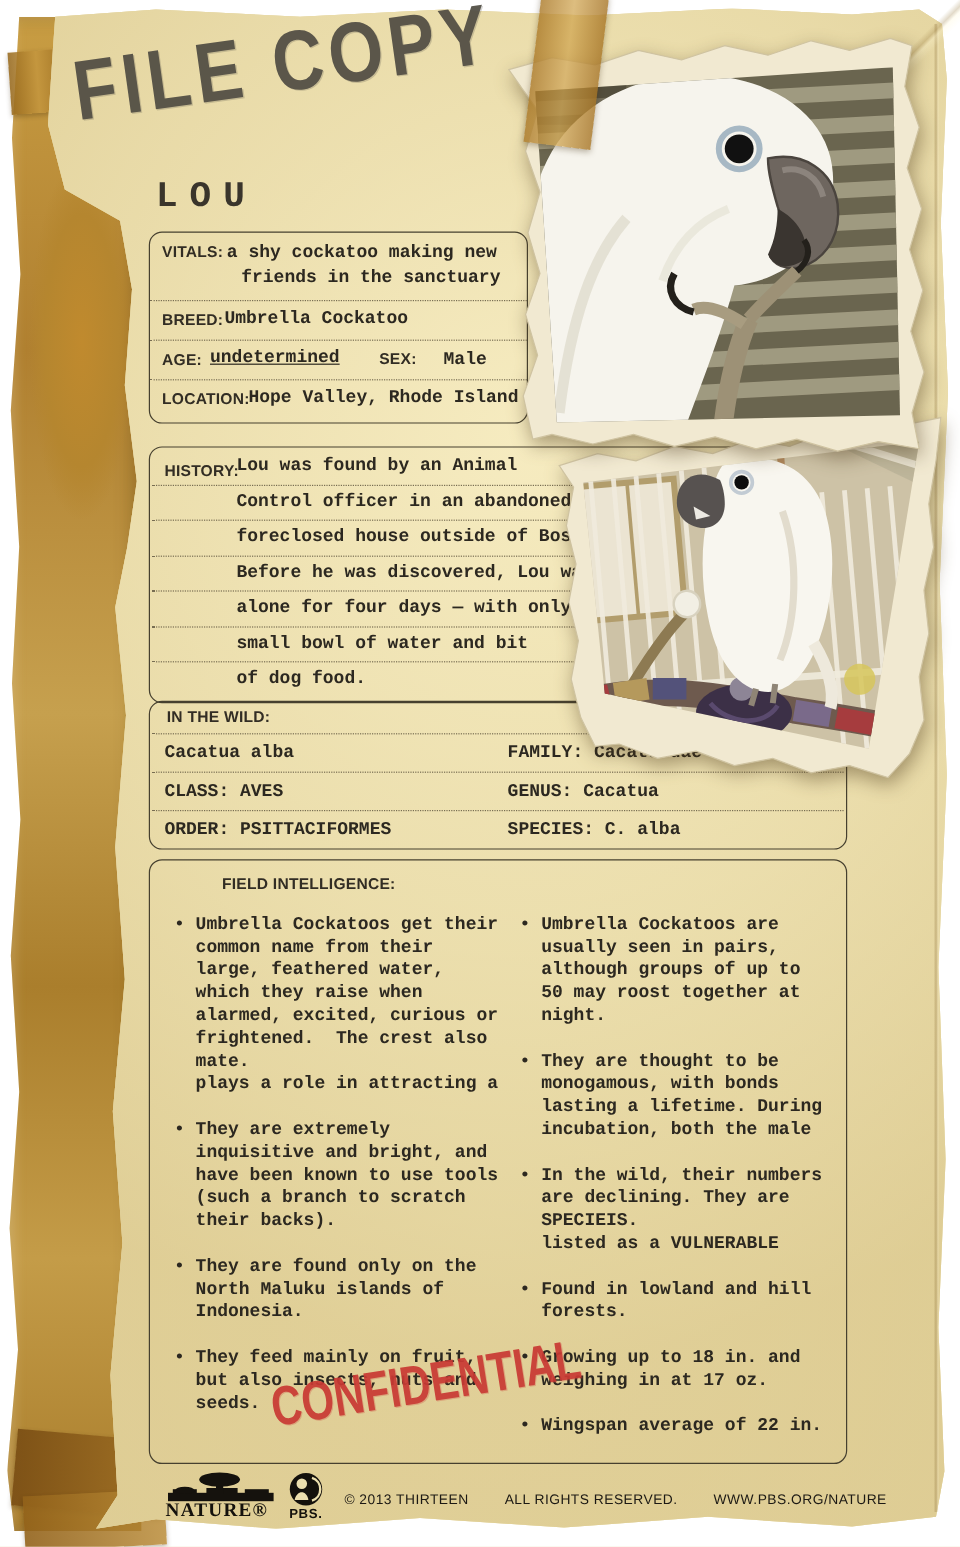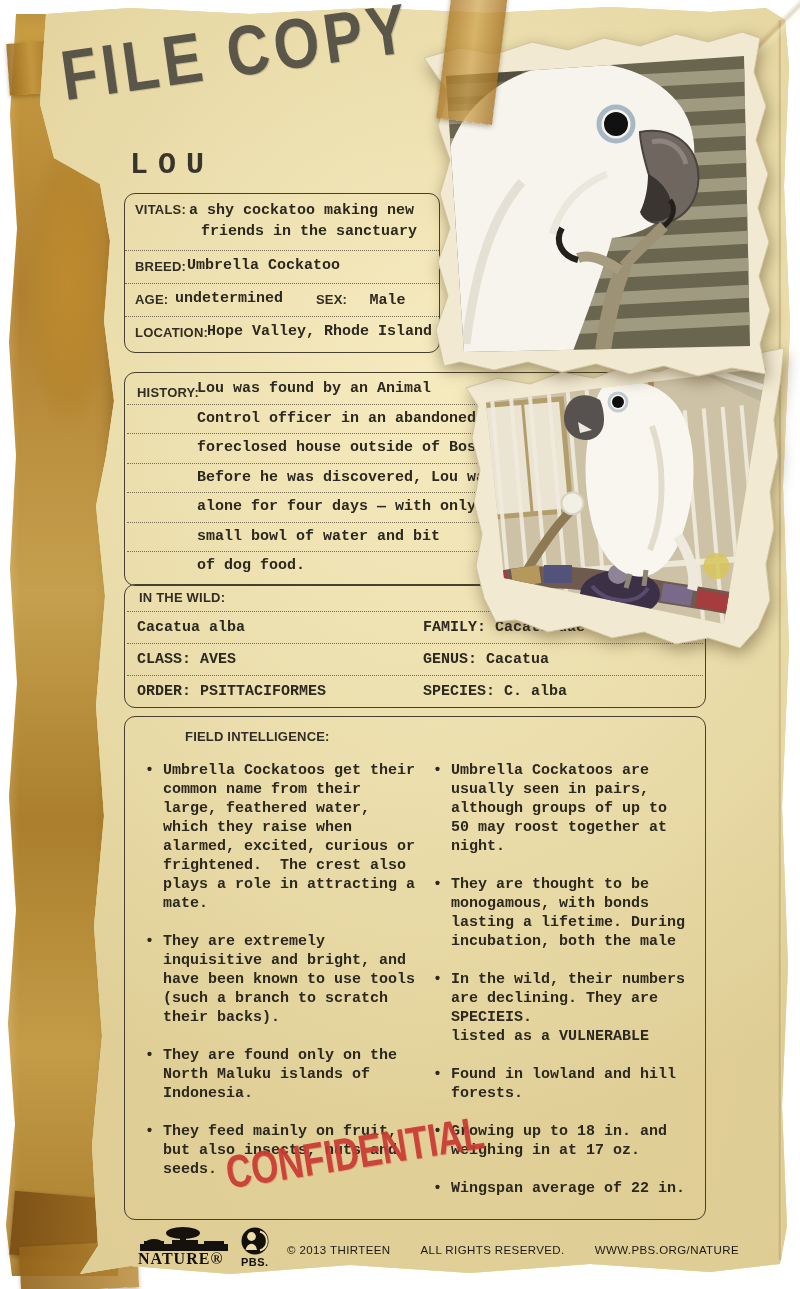--- a/index.html
+++ b/index.html
@@ -61,21 +61,21 @@
   .dot{border-bottom:1px dotted #776d52;}
 
   #vitals-box{left:124px;top:193px;width:314px;height:158px;}
   #vitals-box .row{position:relative;padding:6px 8px 4px 10px;}
   .vrow1{height:46px;}
   .vrow{height:22px;}
   .vlabel{position:absolute;left:10px;top:8px;}
   .vval{margin-left:54px;line-height:21px;}
   #vitals-line2{margin-left:66px;line-height:21px;}
   #breed-val{margin-left:52px;}
-  #age-val{margin-left:40px;}
+  #age-val{margin-left:40px;text-decoration:underline;}
   #sex-group{position:absolute;left:191px;top:6px;}
   #sex-group .lab{position:static;}
   #sex-val{display:inline-block;margin-left:18px;}
   #loc-val{margin-left:72px;}
 
   #history-box{left:124px;top:372px;width:580px;height:212px;}
   #history-label{position:absolute;left:12px;top:12px;}
   .hrow{height:28.5px;margin:0 2px;padding-left:70px;line-height:28.5px;}
   .hrow:last-child{border-bottom:none;}
 
@@ -186,22 +186,22 @@
   <div id="col-left" class="col">
     <div class="bullet">
       <span class="bmark">•</span>
       <div>
         <div class="mono tline">Umbrella Cockatoos get their</div>
         <div class="mono tline">common name from their</div>
         <div class="mono tline">large, feathered water,</div>
         <div class="mono tline">which they raise when</div>
         <div class="mono tline">alarmed, excited, curious or</div>
         <div class="mono tline">frightened.  The crest also</div>
+        <div class="mono tline">mate.</div>
         <div class="mono tline">plays a role in attracting a</div>
-        <div class="mono tline">mate.</div>
       </div>
     </div>
     <div class="bullet">
       <span class="bmark">•</span>
       <div>
         <div class="mono tline">They are extremely</div>
         <div class="mono tline">inquisitive and bright, and</div>
         <div class="mono tline">have been known to use tools</div>
         <div class="mono tline">(such a branch to scratch</div>
         <div class="mono tline">their backs).</div>

